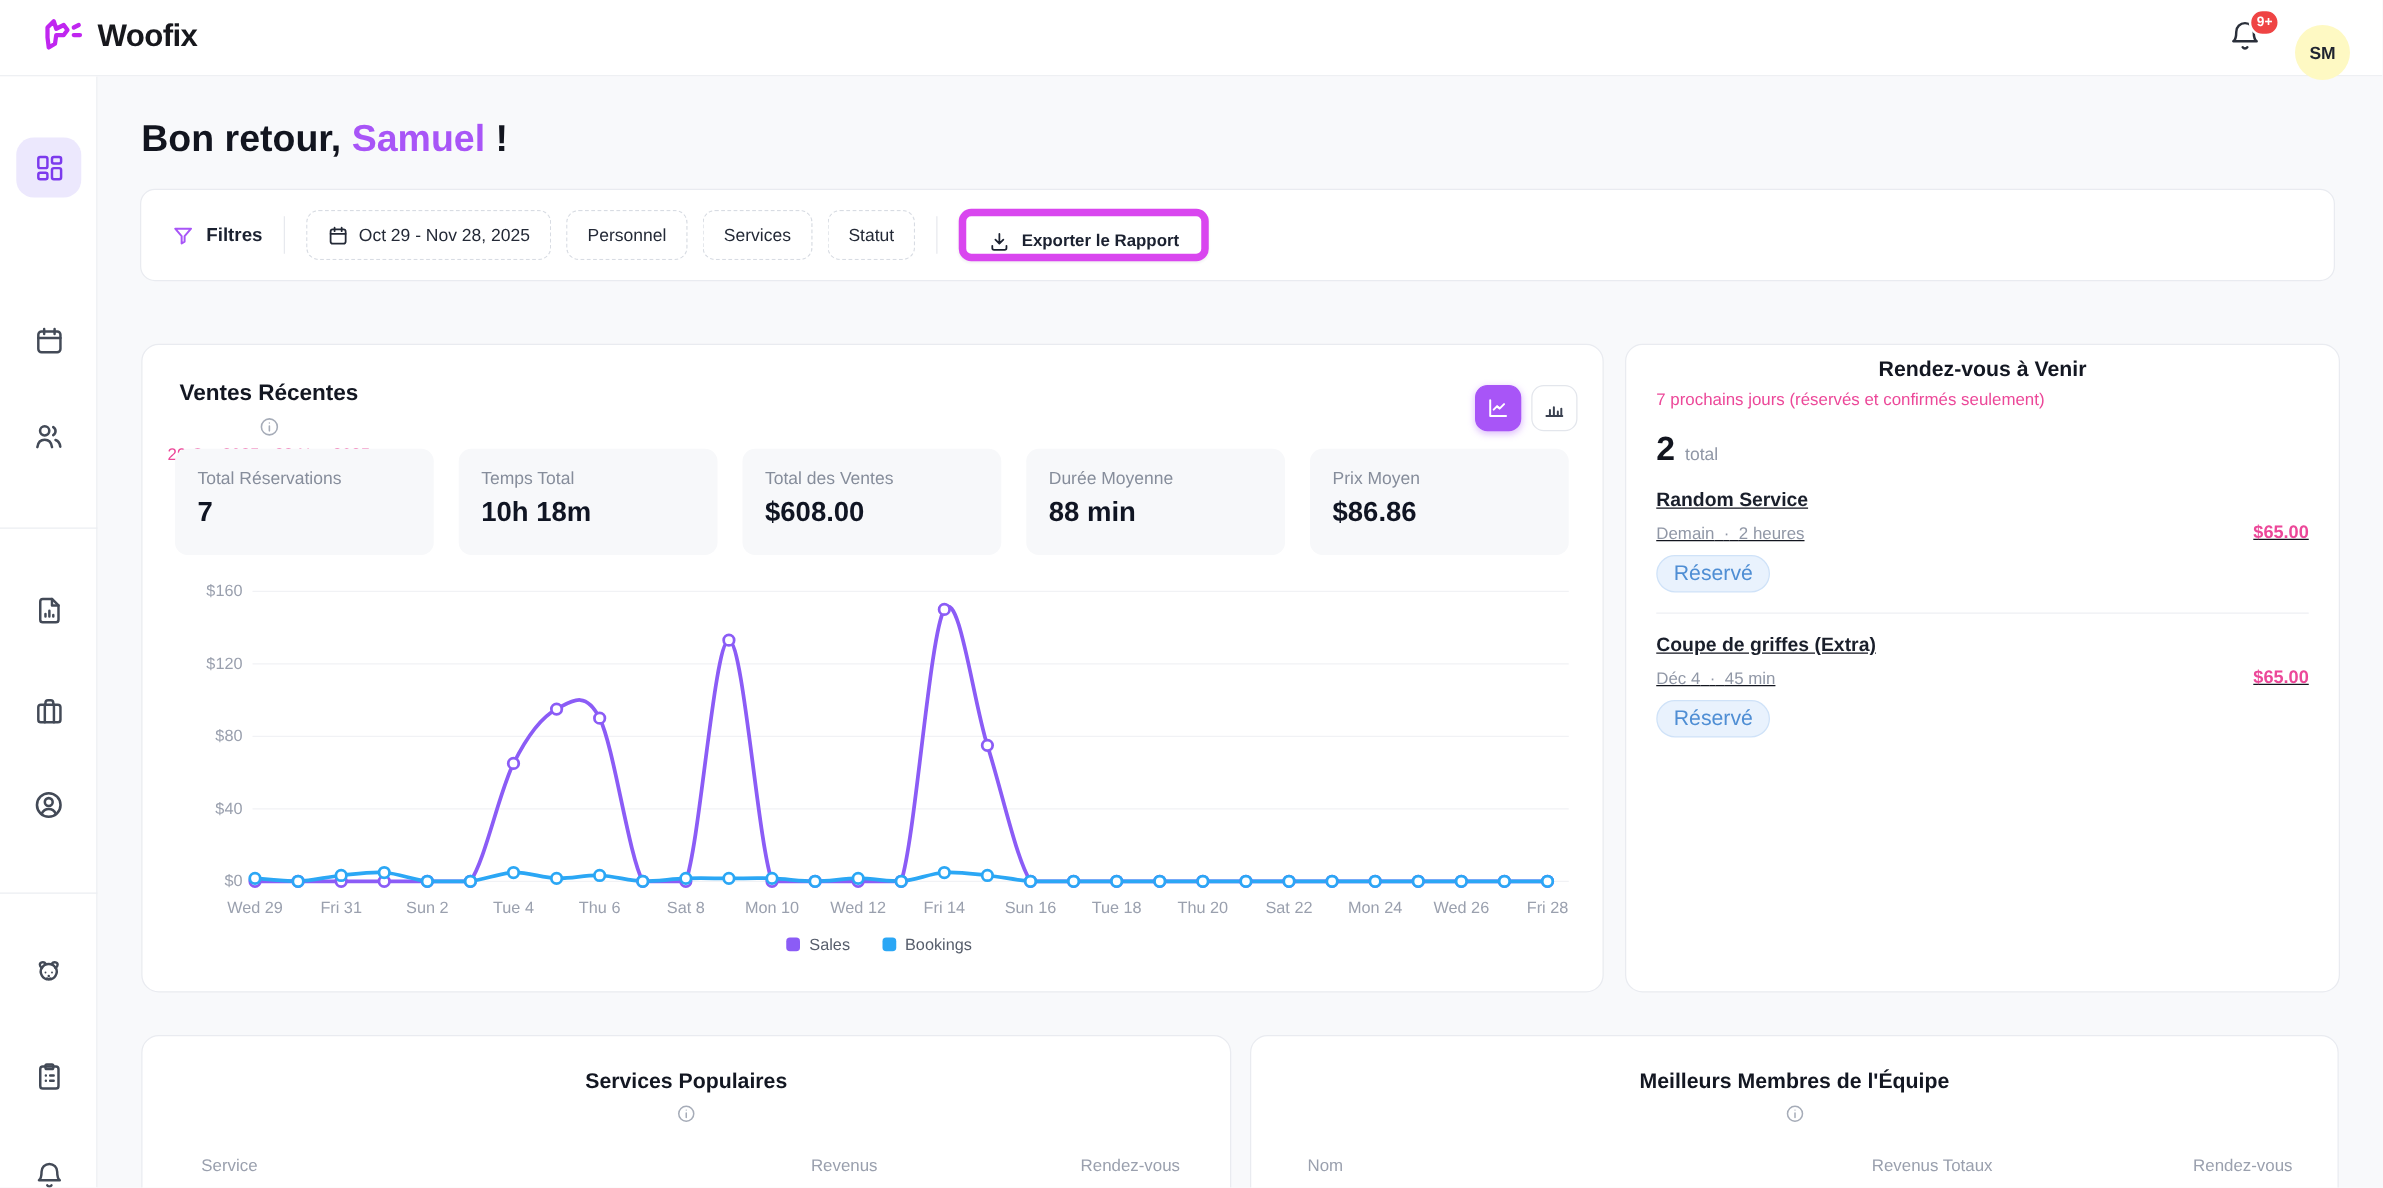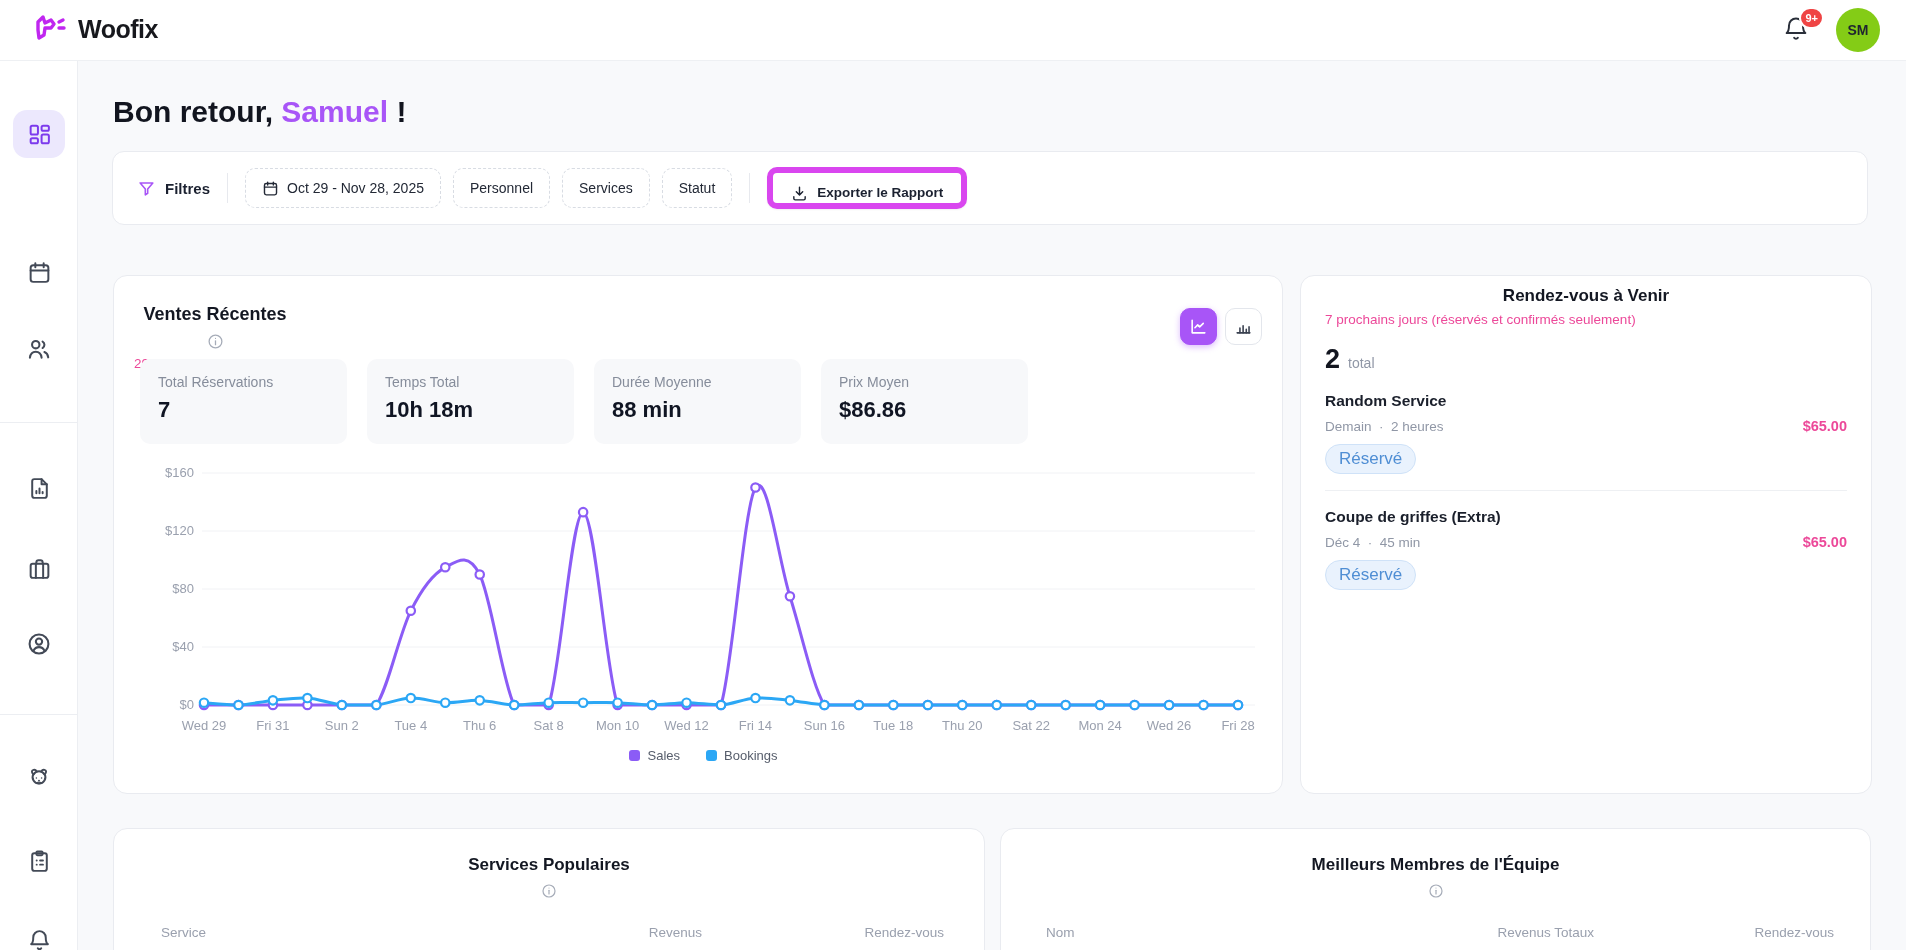--- a/index.html
+++ b/index.html
@@ -9,22 +9,22 @@
 
   
   .topbar { position:absolute; left:0; top:0; width:1906px; height:61px; background:#fff;
     border-bottom:1px solid #eef0f3; z-index:5; }
   .brand { position:absolute; left:30px; top:10px; display:flex; align-items:center; gap:10px; }
   .brand-name { font-size:25px; font-weight:600; letter-spacing:-0.5px; color:#17181d; }
   .bell-wrap { position:absolute; right:92px; top:15px; width:32px; height:32px; color:#2a2f3a; }
   .bell-badge { position:absolute; right:-10px; top:-8px; min-width:22px; height:22px; border-radius:11px;
     background:#ef4444; border:2px solid #fff; color:#fff; font-size:11px; font-weight:700;
     display:flex; align-items:center; justify-content:center; padding:0 4px; }
-  .avatar { position:absolute; right:26px; top:8px; width:44px; height:44px; border-radius:50%;
-    background:#84cc16; display:flex; align-items:center; justify-content:center;
+  .avatar { position:absolute; right:26px; top:20px; width:44px; height:44px; border-radius:50%;
+    background:#fef9c3; display:flex; align-items:center; justify-content:center;
     font-size:14px; font-weight:600; color:#1f2430; }
 
   
   .sidebar { position:absolute; left:0; top:61px; width:78px; height:889px; background:#fff;
     border-right:1px solid #eceef2; }
   .side-item { position:absolute; left:13px; width:52px; height:48px; border-radius:14px;
     display:flex; align-items:center; justify-content:center; color:#434a57; cursor:pointer; }
   .side-item.active { background:#ece8fd; color:#7c3aed; }
   .side-divider { position:absolute; left:0; width:78px; height:1px; background:#eceef2; }
 
@@ -63,21 +63,21 @@
   .legend { position:absolute; left:26px; top:472px; width:1127px; display:flex; justify-content:center;
     gap:26px; align-items:center; }
   .legend-item { display:flex; align-items:center; gap:7px; font-size:13px; color:#565d6b; }
   .swatch { width:11px; height:11px; border-radius:3px; }
 
   
   .appt-card { left:1300px; top:275px; width:572px; height:519px; padding:10px 24px; }
   .total-row { margin-top:17px; display:flex; align-items:baseline; gap:8px; }
   .total-num { font-size:27px; font-weight:700; color:#12151f; }
   .total-lab { font-size:14px; color:#9097a6; }
-  .appt-item { padding:17px 0 16px 0; }
+  .appt-item { padding:17px 0 16px 0;text-decoration:underline; }
   .appt-item:first-of-type { margin-top:18px; }
   .appt-name { font-size:15.5px; font-weight:600; color:#1a1f2b; }
   .appt-meta-row { display:flex; justify-content:space-between; align-items:center; margin-top:8px; }
   .appt-meta { font-size:13.5px; color:#9097a6; }
   .appt-price { font-size:14.5px; font-weight:600; color:#ec4899; }
   .badge-reserved { display:inline-block; margin-top:10px; font-size:17px; font-weight:500; color:#4f8ed4;
     background:#e9f2fd; border:1px solid #cfe2f8; border-radius:999px; padding:4px 13px; }
   .appt-divider { height:1px; background:#eef0f3; }
 
   
@@ -278,20 +278,24 @@
       </button>
     </div>
     <div class="stats-row">
       <div class="stat">
         <div class="stat-label">Total Réservations</div>
         <div class="stat-value">7</div>
       </div>
       <div class="stat">
         <div class="stat-label">Temps Total</div>
         <div class="stat-value">10h 18m</div>
+      </div>
+      <div class="stat">
+        <div class="stat-label">Total des Ventes</div>
+        <div class="stat-value">$608.00</div>
       </div>
       <div class="stat">
         <div class="stat-label">Durée Moyenne</div>
         <div class="stat-value">88 min</div>
       </div>
       <div class="stat">
         <div class="stat-label">Prix Moyen</div>
         <div class="stat-value">$86.86</div>
       </div>
     </div>

